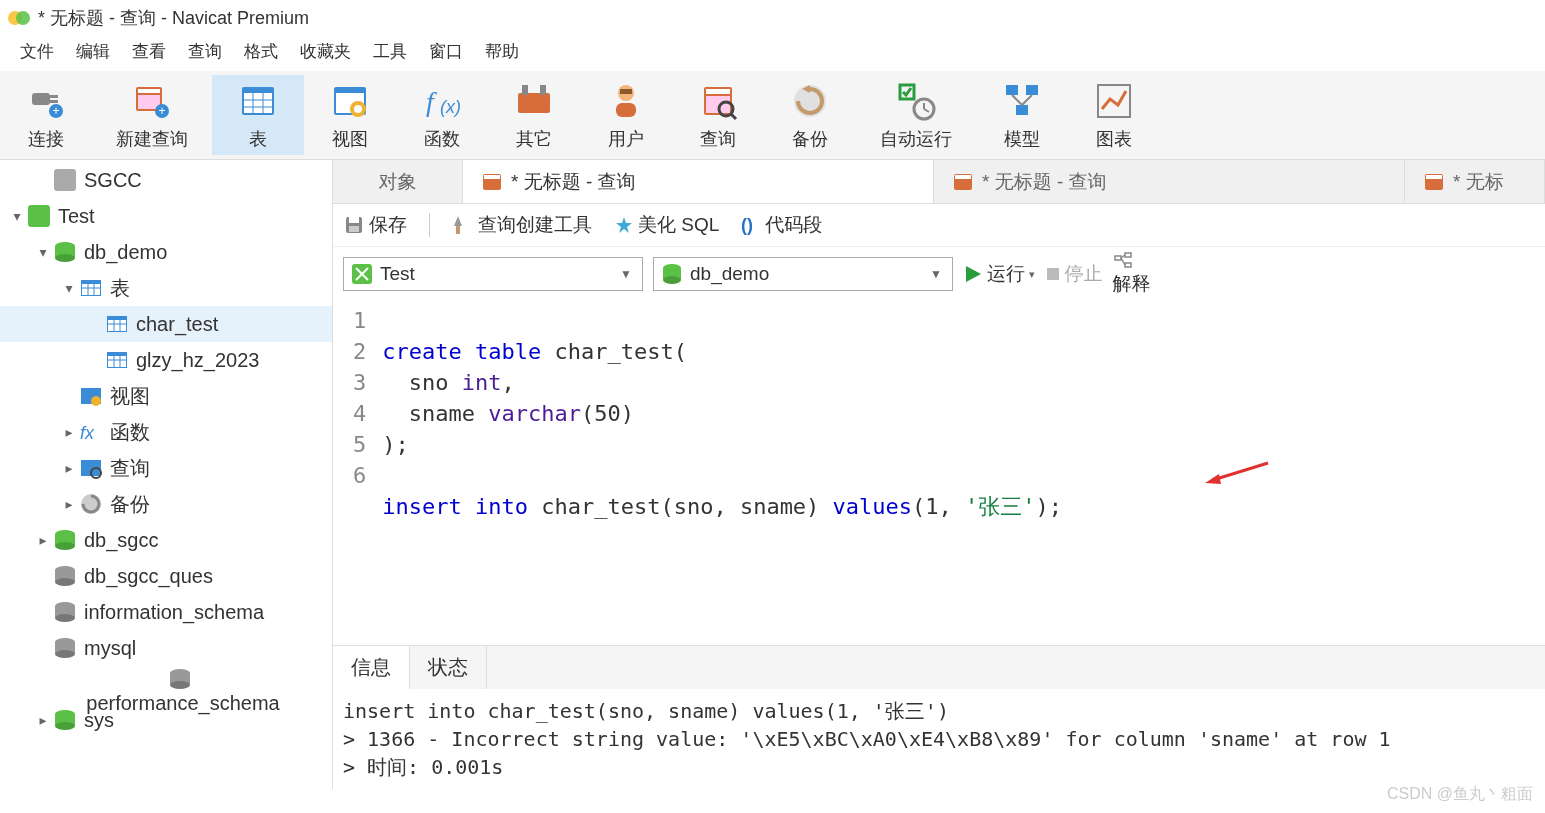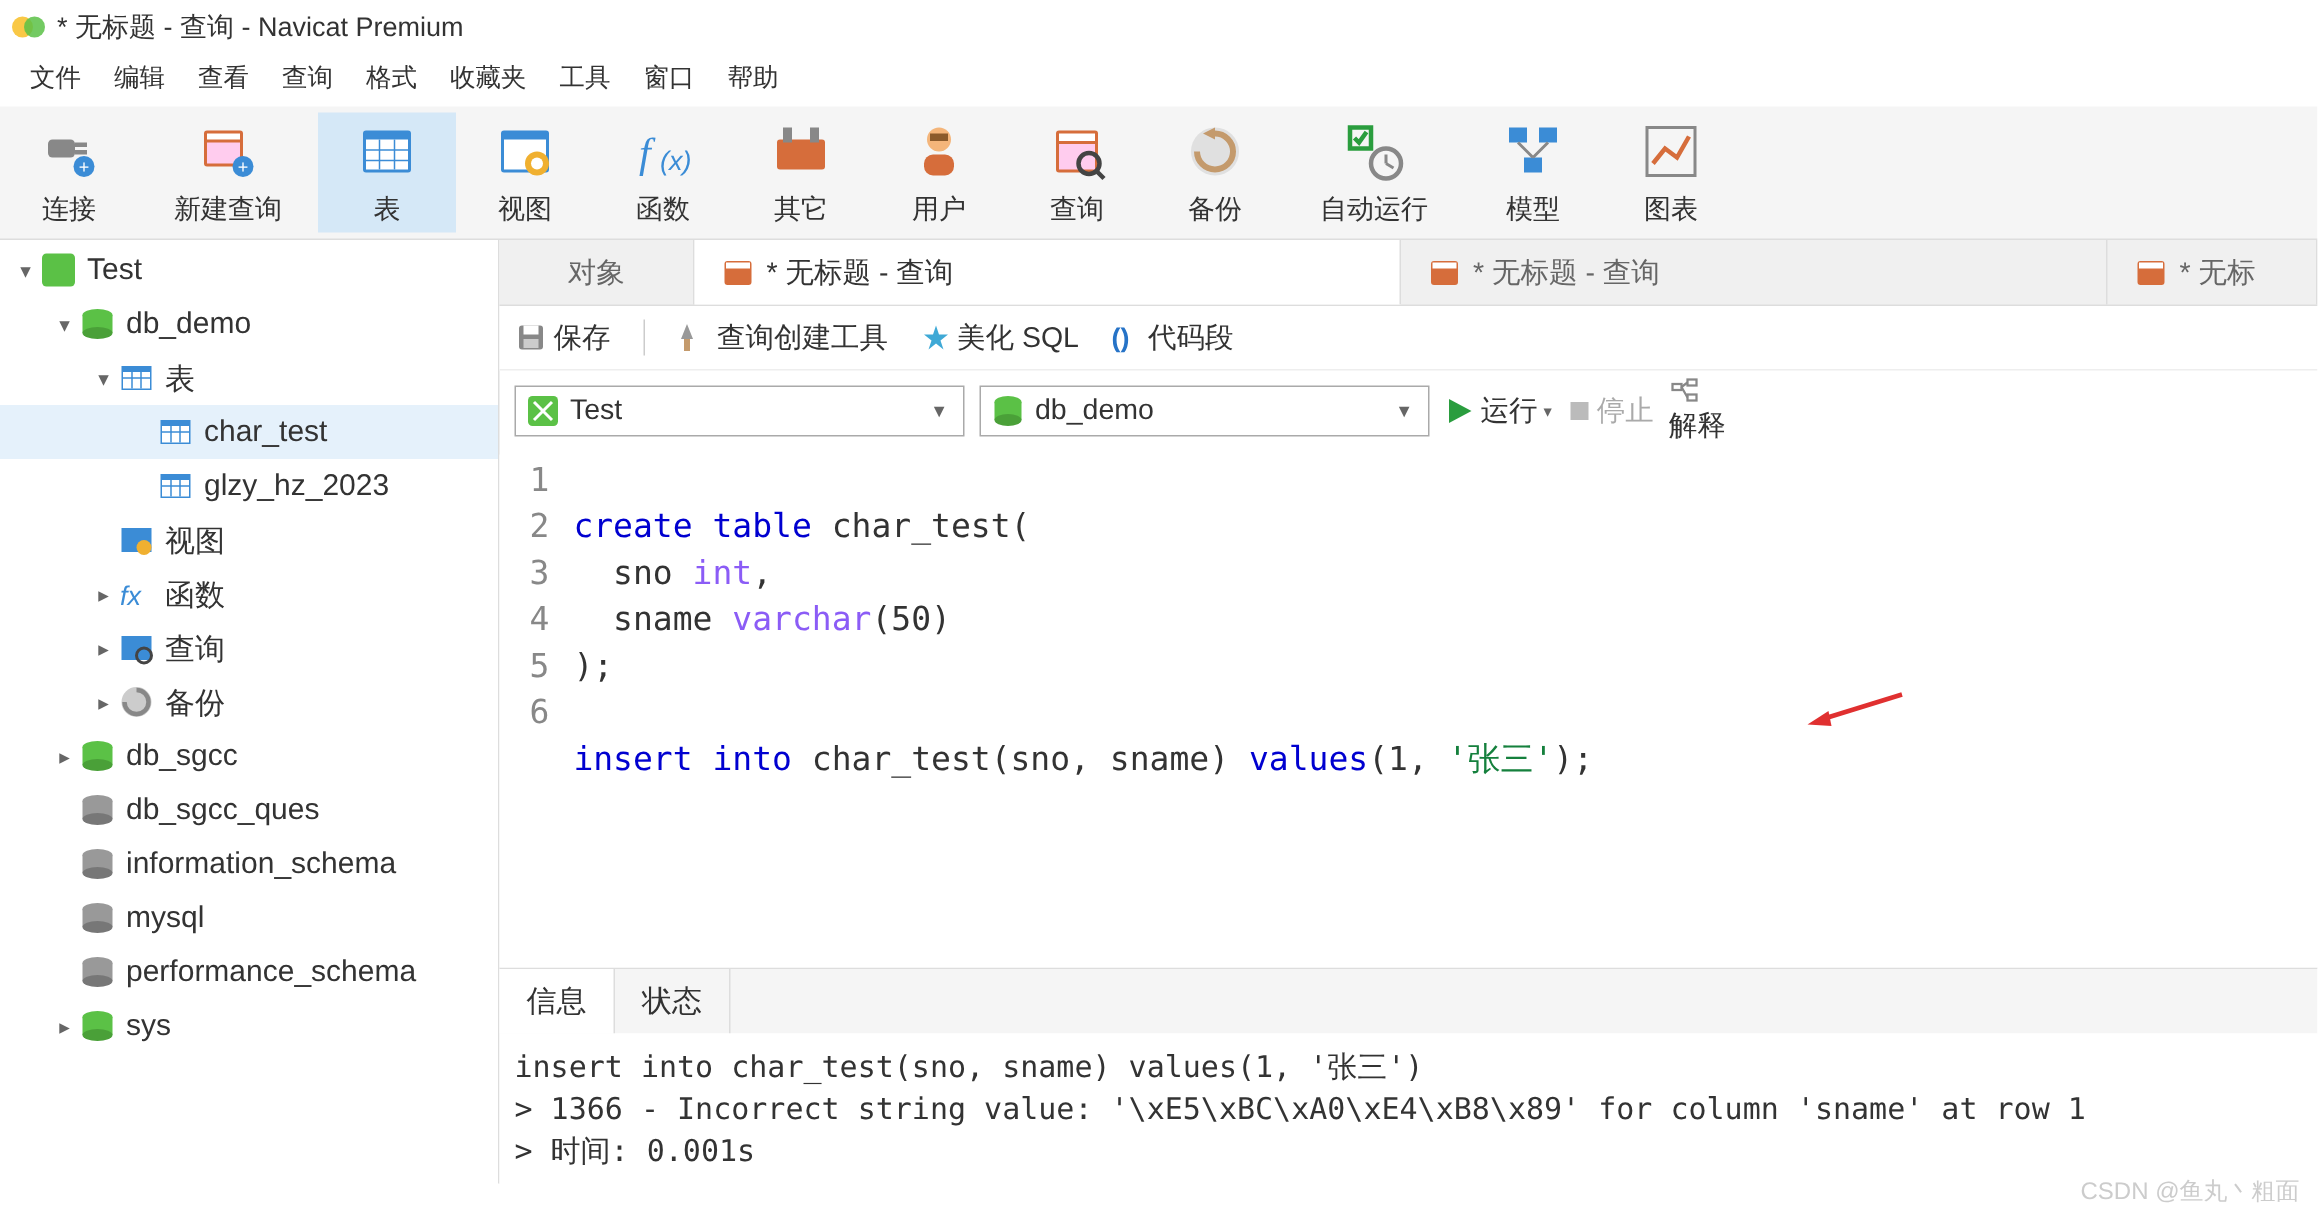--- a/index.html
+++ b/index.html
@@ -29,21 +29,21 @@
 .selector-row { display: flex; align-items: center; gap: 10px; padding: 4px 10px 6px; font-size: 19px; }
 .selector { display: flex; align-items: center; border: 1px solid #aaa; height: 34px; padding: 0 6px; background: #fff; }
 .selector .sel-text { flex: 1; padding: 0 6px; }
 .selector .chev { color: #666; font-size: 12px; padding: 0 4px; }
 .run-btn { display: flex; align-items: center; gap: 4px; cursor: pointer; }
 .stop-btn { display: flex; align-items: center; gap: 4px; color: #aaa; }
 .editor { flex: 1; display: flex; background: #fff; font-family: "Consolas", monospace; font-size: 22px; overflow: auto; position: relative; }
 .gutter { text-align: right; color: #888; padding: 2px 8px 2px 20px; line-height: 31px; user-select: none; }
 .code { padding: 2px 8px; line-height: 31px; white-space: pre; }
 .kw { color: #0000d0; }
-.type { color: #8b5cf6; }
+.type { color: #4c1d95; }
 .str { color: #15803d; }
 .arrow { position: absolute; left: 870px; top: 155px; }
 .result-tabs { display: flex; background: #f5f5f5; border-top: 1px solid #ddd; }
 .result-tab { padding: 8px 18px; font-size: 20px; cursor: pointer; border-right: 1px solid #ddd; }
 .result-tab.active { background: #fff; }
 .result-body { padding: 8px 10px; font-family: "Consolas", monospace; font-size: 20px; line-height: 28px; white-space: pre-wrap; color: #333; background: #fff; }
 .watermark { position: absolute; right: 12px; bottom: 8px; color: #ccc; font-size: 16px; }
 svg { display: block; }
 </style>
 </head>
@@ -201,20 +201,29 @@
           <polyline points="10,30 18,20 26,26 34,12" fill="none" stroke="#d66d3b" stroke-width="3"></polyline>
         </svg>
       </span>
       <span>图表</span>
     </div>
   </div>
 
 <div class="main-area">
 
   <div class="sidebar" id="sidebar">
+      <div class="tree-row" style="padding-left: 34px;">
+        <span class="tree-toggle"></span>
+        <span class="tree-icon">
+          <svg width="26" height="26">
+            <rect x="2" y="2" width="22" height="22" rx="3" fill="#aaa"></rect>
+          </svg>
+        </span>
+        <span>SGCC</span>
+      </div>
       <div class="tree-row" style="padding-left: 8px;">
         <span class="tree-toggle">▾</span>
         <span class="tree-icon">
           <svg width="26" height="26">
             <rect x="2" y="2" width="22" height="22" rx="3" fill="#5bc146"></rect>
           </svg>
         </span>
         <span>Test</span>
       </div>
       <div class="tree-row" style="padding-left: 34px;">
@@ -343,21 +352,21 @@
         <span class="tree-toggle"></span>
         <span class="tree-icon">
           <svg width="26" height="26">
             <ellipse cx="13" cy="7" rx="10" ry="4" fill="#999"></ellipse>
             <rect x="3" y="7" width="20" height="12" fill="#999"></rect>
             <ellipse cx="13" cy="19" rx="10" ry="4" fill="#777"></ellipse>
           </svg>
         </span>
         <span>mysql</span>
       </div>
-      <div class="tree-row" style="padding-left: 34px;">
+      <div class="tree-row" style="padding-left: 34px; flex-direction: column;">
         <span class="tree-toggle"></span>
         <span class="tree-icon">
           <svg width="26" height="26">
             <ellipse cx="13" cy="7" rx="10" ry="4" fill="#999"></ellipse>
             <rect x="3" y="7" width="20" height="12" fill="#999"></rect>
             <ellipse cx="13" cy="19" rx="10" ry="4" fill="#777"></ellipse>
           </svg>
         </span>
         <span>performance_schema</span>
       </div>

